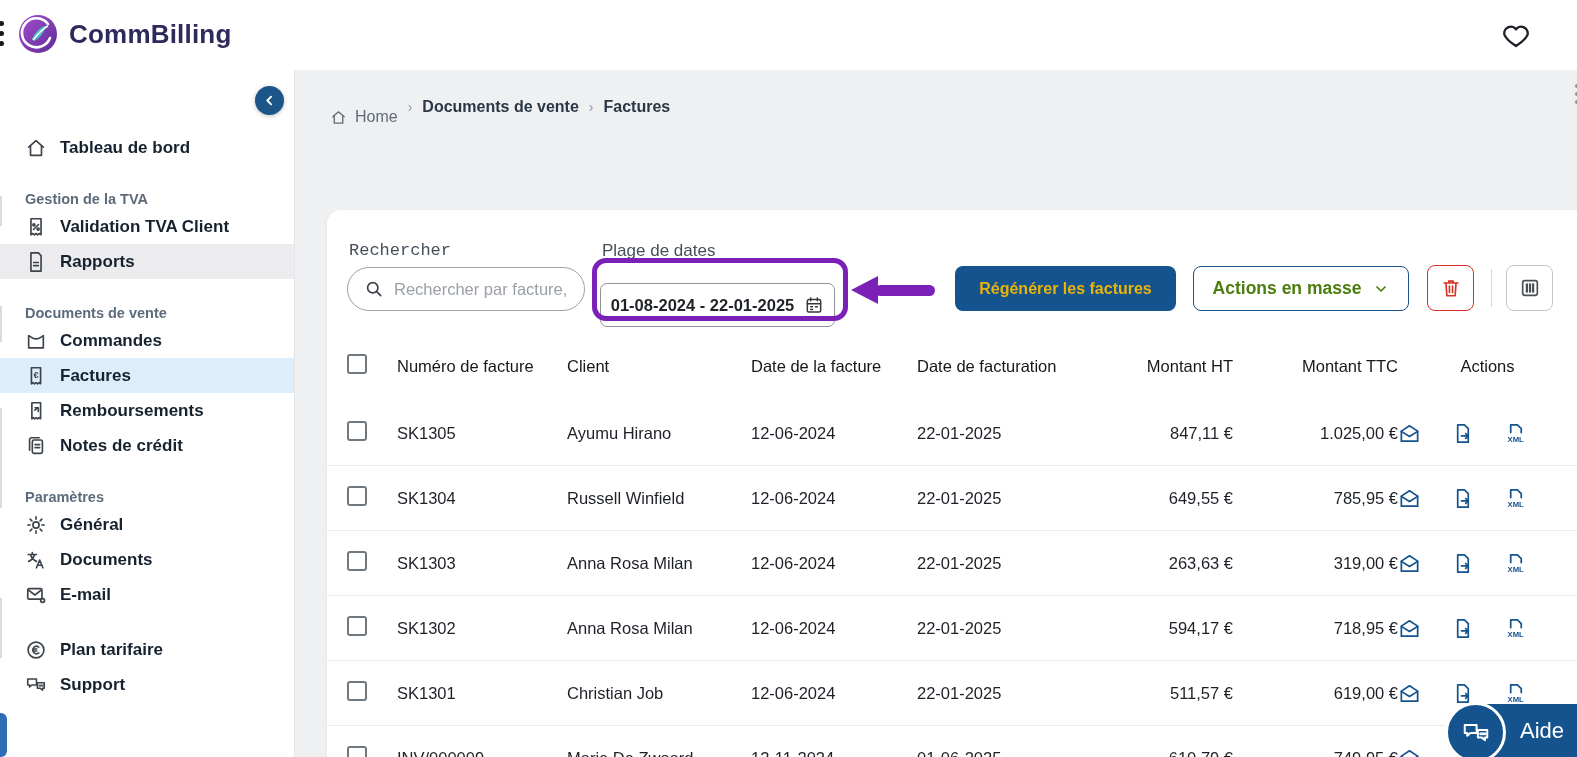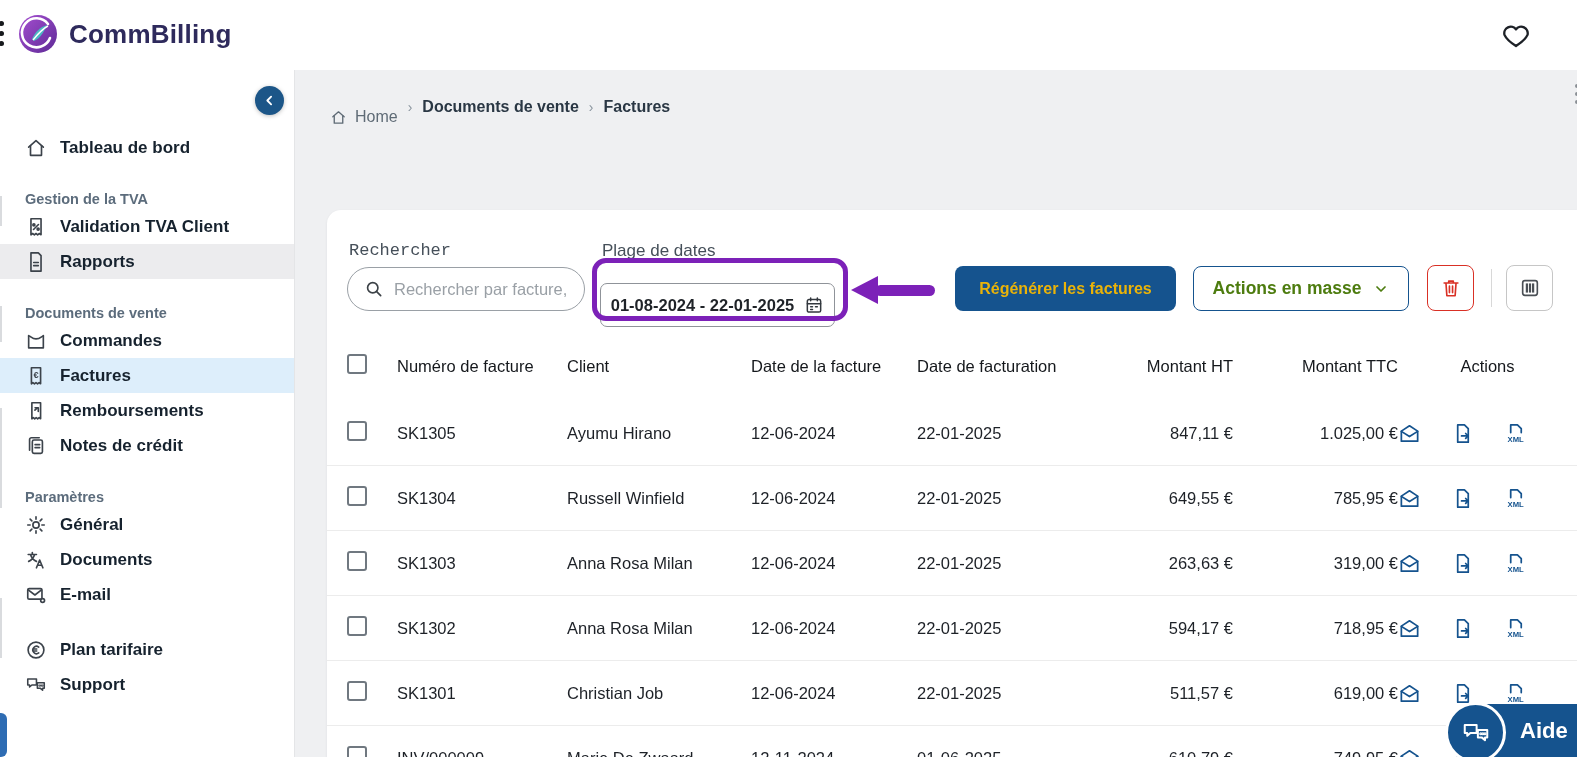--- a/index.html
+++ b/index.html
@@ -118,21 +118,21 @@
   .ricon { width:23px; height:23px; color:#15538e; cursor:pointer; display:inline-flex; }
   .ricon svg { width:23px; height:23px; }
 
   
   .help-btn { position:absolute; left:1448px; top:704px; width:160px; height:57px; background:#15538e;
     border-radius:29px; z-index:8; cursor:pointer; }
   .help-btn .hb-circle { position:absolute; left:-3px; top:-2px; width:61px; height:61px; border-radius:50%;
     background:#15538e; border:3px solid #fff; display:flex; align-items:center; justify-content:center;
     color:#fff; }
   .help-btn .hb-circle svg { width:30px; height:30px; }
-  .help-btn .hb-label { position:absolute; left:72px; top:14px; color:#fff; font-size:22px; font-weight:700; }
+  .help-btn .hb-label { position:absolute; left:72px; top:14px; color:#fff; font-size:22px; font-weight:400; }
 
   svg { display:block; }
 </style>
 </head>
 <body>
 
 <div class="stage">
 
   <div class="topbar">
     <div class="edge-dots-left">

